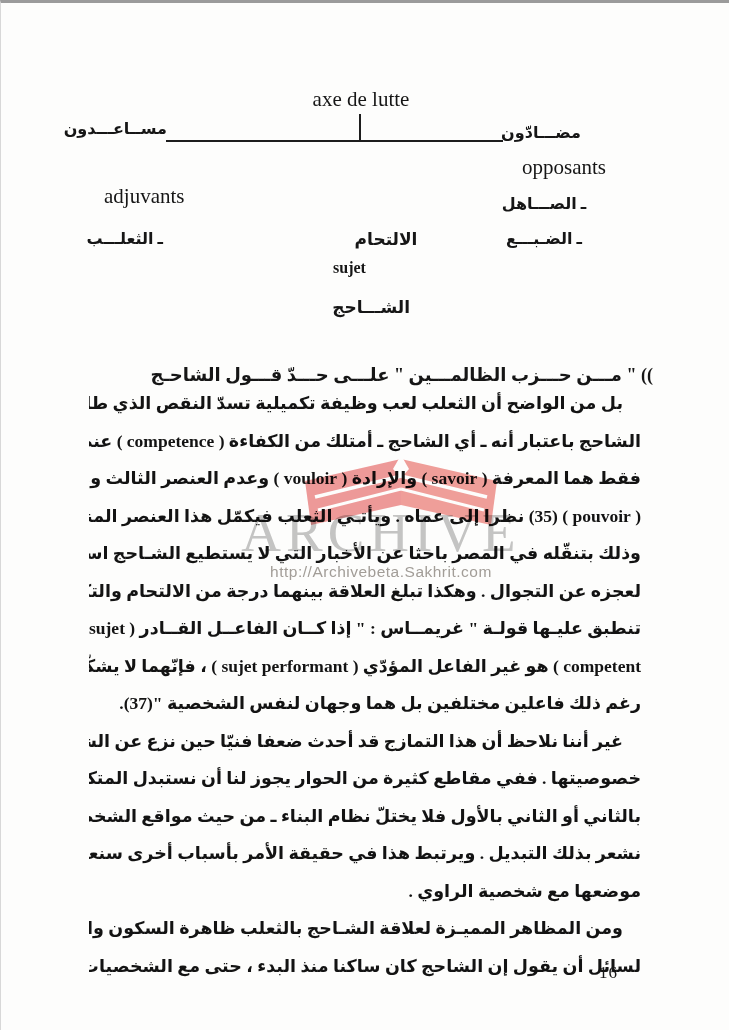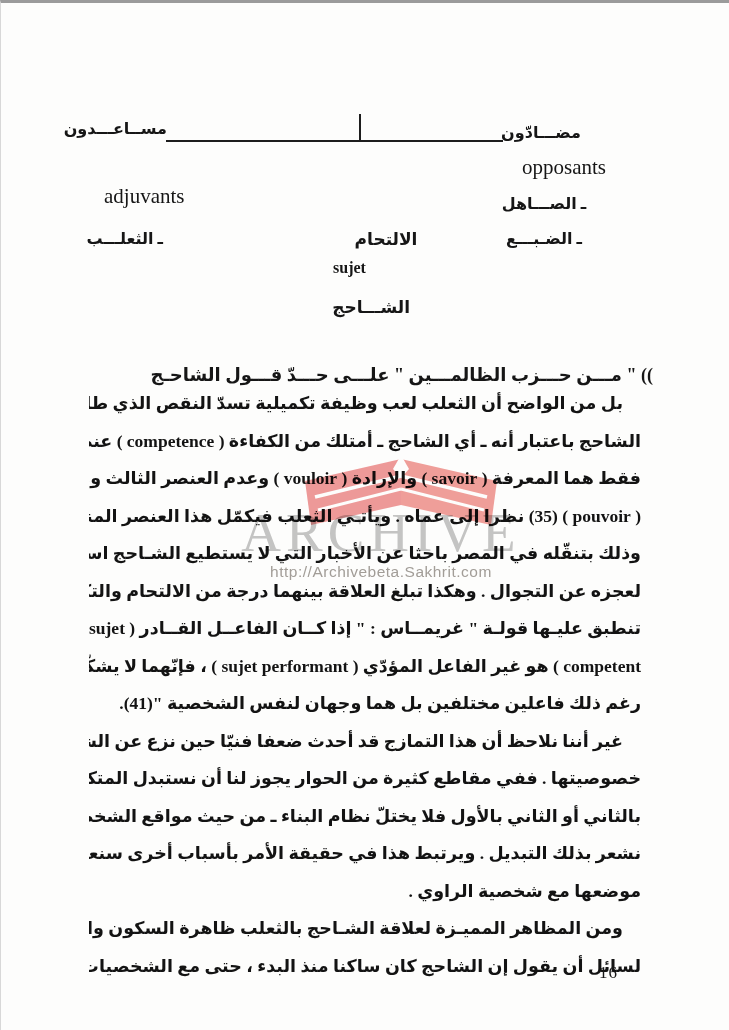--- a/index.html
+++ b/index.html
@@ -62,20 +62,21 @@
     font-family:"Liberation Sans","DejaVu Sans",sans-serif;
     font-size:15.5px;color:#a39e99;letter-spacing:.5px;
   }
   .page-number{left:598px;top:960px;font-size:17px;letter-spacing:1px;}
 </style>
 </head>
 <body>
 
 <div class="page">
 
+  <div class="abs axis-label fr">axe de lutte</div>
   <div class="abs axis-tick"></div>
   <div class="abs axis-line"></div>
 
   <div class="abs helpers-ar ar">مســاعـــدون</div>
   <div class="abs helpers-fr fr">adjuvants</div>
 
   <div class="abs opponents-ar ar">مضـــادّون</div>
   <div class="abs opponents-fr fr">opposants</div>
 
   <div class="abs opp-list ar">
@@ -94,21 +95,21 @@
   <div class="abs bodytext">
     <div class="para">
       <div class="line indent">بل من الواضح أن الثعلب لعب وظيفة تكميلية تسدّ النقص الذي طالما شكا منه</div>
       <div class="line">الشاحج باعتبار أنه ـ أي الشاحج ـ أمتلك من الكفاءة ( competence ) عنصرين</div>
       <div class="line">فقط هما المعرفة ( savoir ) والإرادة ( vouloir ) وعدم العنصر الثالث وهــو القدرة</div>
       <div class="line">( pouvoir ) (35) نظرا إلى عماه . ويأتـي الثعلب فيكمّل هذا العنصر المنقوص .</div>
       <div class="line">وذلك بتنقّله في المصر باحثا عن الأخبار التي لا يستطيع الشـاحج استقاءها</div>
       <div class="line">لعجزه عن التجوال . وهكذا تبلغ العلاقة بينهما درجة من الالتحام والتكامل(36)</div>
       <div class="line">تنطبق عليـها قولـة " غريمــاس : " إذا كــان الفاعــل القــادر ( sujet</div>
       <div class="line">competent ) هو غير الفاعل المؤدّي ( sujet performant ) ، فإنّهما لا يشكّلان</div>
-      <div class="line short">رغم ذلك فاعلين مختلفين بل هما وجهان لنفس الشخصية "(41).</div>
+      <div class="line short">رغم ذلك فاعلين مختلفين بل هما وجهان لنفس الشخصية "(37).</div>
     </div>
     <div class="para">
       <div class="line indent">غير أننا نلاحظ أن هذا التمازج قد أحدث ضعفا فنيّا حين نزع عن الشخصية</div>
       <div class="line">خصوصيتها . ففي مقاطع كثيرة من الحوار يجوز لنا أن نستبدل المتكلّم الأول</div>
       <div class="line">بالثاني أو الثاني بالأول فلا يختلّ نظام البناء ـ من حيث مواقع الشخصيات ـ ولا</div>
       <div class="line">نشعر بذلك التبديل . ويرتبط هذا في حقيقة الأمر بأسباب أخرى سنعرض إليها في</div>
       <div class="line short">موضعها مع شخصية الراوي .</div>
     </div>
     <div class="para">
       <div class="line indent">ومن المظاهر المميـزة لعلاقة الشـاحج بالثعلب ظاهرة السكون والحـركة . لكن</div>

